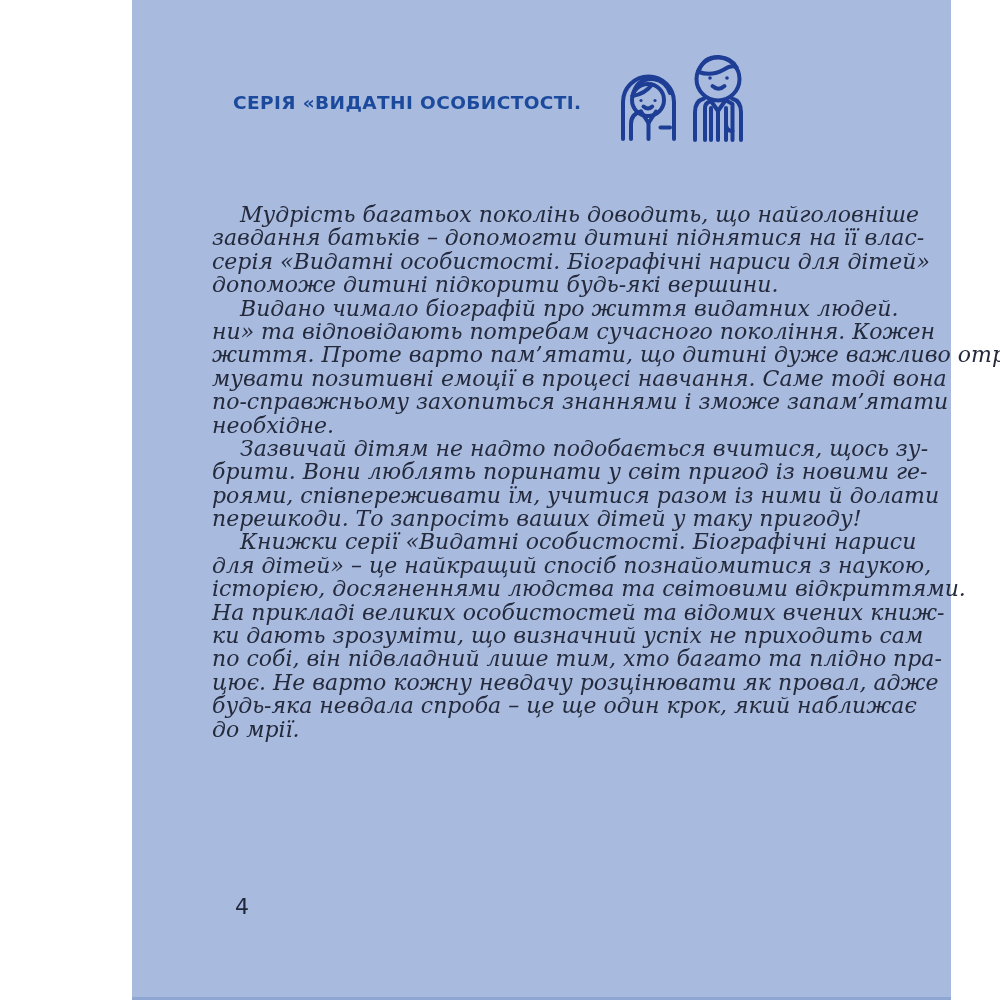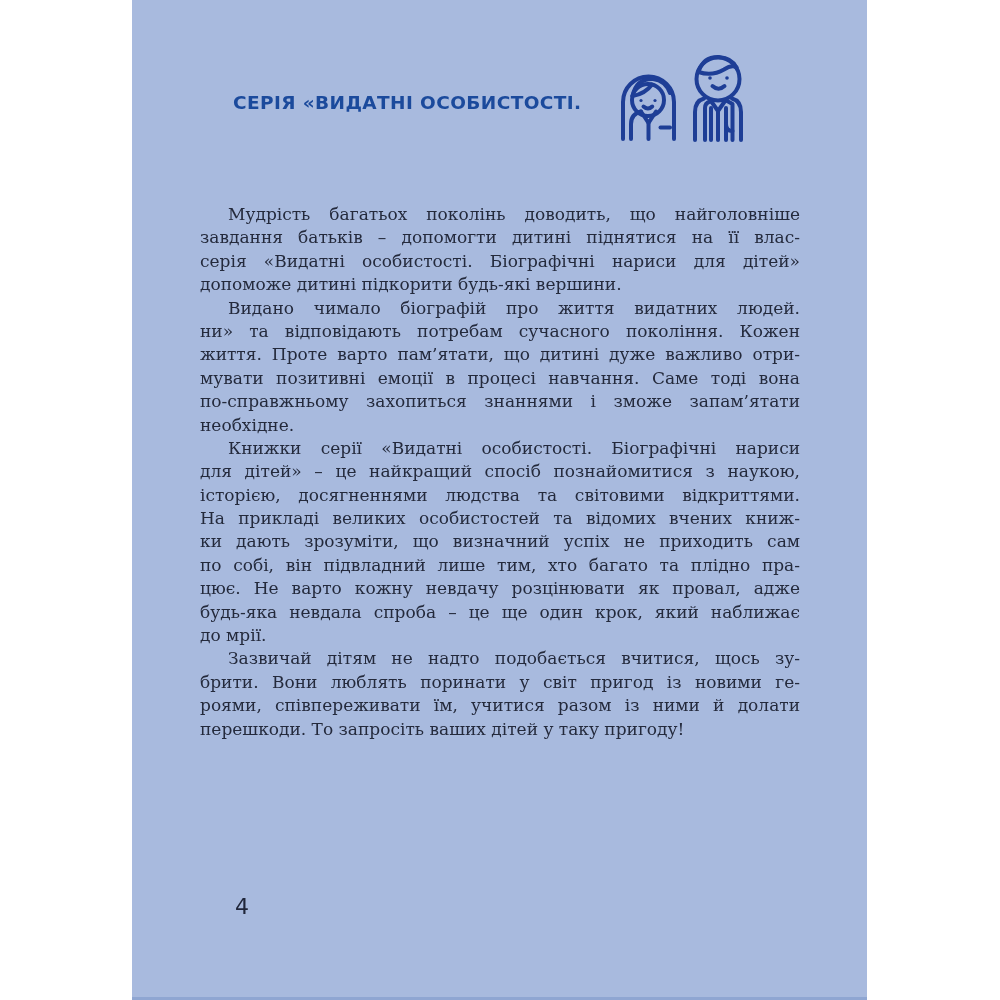--- a/index.html
+++ b/index.html
@@ -15,21 +15,21 @@
   body{
     width:1000px;height:1000px;
     background:var(--canvas-bg);
     font-family:"DejaVu Serif", serif;
     overflow:hidden;
     position:relative;
   }
   .page{
     position:absolute;
     left:132px;top:0;
-    width:735px;height:1000px;
+    width:819px;height:1000px;
     background:var(--page-bg);
   }
   .page-bottom-edge{
     position:absolute;
     left:0;bottom:0;width:100%;height:3px;
     background:var(--page-edge);
   }
   .series-header{
     position:absolute;
     left:101px;top:88px;
@@ -39,24 +39,25 @@
     line-height:29px;
     letter-spacing:0.4px;
     color:var(--header-blue);
   }
   .children-icon{
     position:absolute;
     left:483px;top:48px;
   }
   .body-text{
     position:absolute;
-    left:68px;top:203px;
+    left:80px;top:203px;
     width:600px;
     color:var(--body-text);
-    font-size:17px;
+    font-size:22px;
+    font-style:italic;
   }
   .para{margin:0;}
   .line{
     height:23.4px;
     line-height:23.4px;
     white-space:nowrap;
     text-align:justify;
     text-align-last:justify;
   }
   .line.first{ text-indent:28px; }
@@ -123,34 +124,34 @@
       </div>
       <div class="para">
         <div class="line first">Видано чимало біографій про життя видатних людей.</div>
         <div class="line">ни» та відповідають потребам сучасного покоління. Кожен</div>
         <div class="line">життя. Проте варто пам’ятати, що дитині дуже важливо отри-</div>
         <div class="line">мувати позитивні емоції в процесі навчання. Саме тоді вона</div>
         <div class="line">по-справжньому захопиться знаннями і зможе запам’ятати</div>
         <div class="line last">необхідне.</div>
       </div>
       <div class="para">
+        <div class="line first">Зазвичай дітям не надто подобається вчитися, щось зу-</div>
+        <div class="line">брити. Вони люблять поринати у світ пригод із новими ге-</div>
+        <div class="line">роями, співпереживати їм, учитися разом із ними й долати</div>
+        <div class="line last">перешкоди. То запросіть ваших дітей у таку пригоду!</div>
+      </div>
+      <div class="para">
         <div class="line first">Книжки серії «Видатні особистості. Біографічні нариси</div>
         <div class="line">для дітей» – це найкращий спосіб познайомитися з наукою,</div>
         <div class="line">історією, досягненнями людства та світовими відкриттями.</div>
         <div class="line">На прикладі великих особистостей та відомих вчених книж-</div>
         <div class="line">ки дають зрозуміти, що визначний успіх не приходить сам</div>
         <div class="line">по собі, він підвладний лише тим, хто багато та плідно пра-</div>
         <div class="line">цює. Не варто кожну невдачу розцінювати як провал, адже</div>
         <div class="line">будь-яка невдала спроба – це ще один крок, який наближає</div>
         <div class="line last">до мрії.</div>
       </div>
-      <div class="para">
-        <div class="line first">Зазвичай дітям не надто подобається вчитися, щось зу-</div>
-        <div class="line">брити. Вони люблять поринати у світ пригод із новими ге-</div>
-        <div class="line">роями, співпереживати їм, учитися разом із ними й долати</div>
-        <div class="line last">перешкоди. То запросіть ваших дітей у таку пригоду!</div>
-      </div>
     </div>
 
   <div class="page-number">4</div>
 
   <div class="page-bottom-edge"></div>
 </div>
 
 </body></html>

